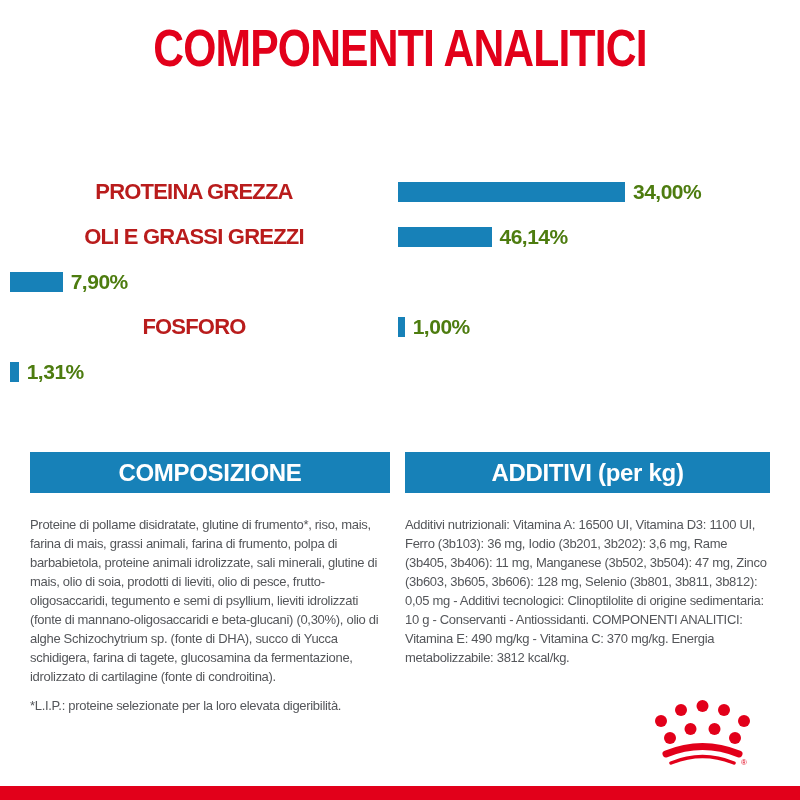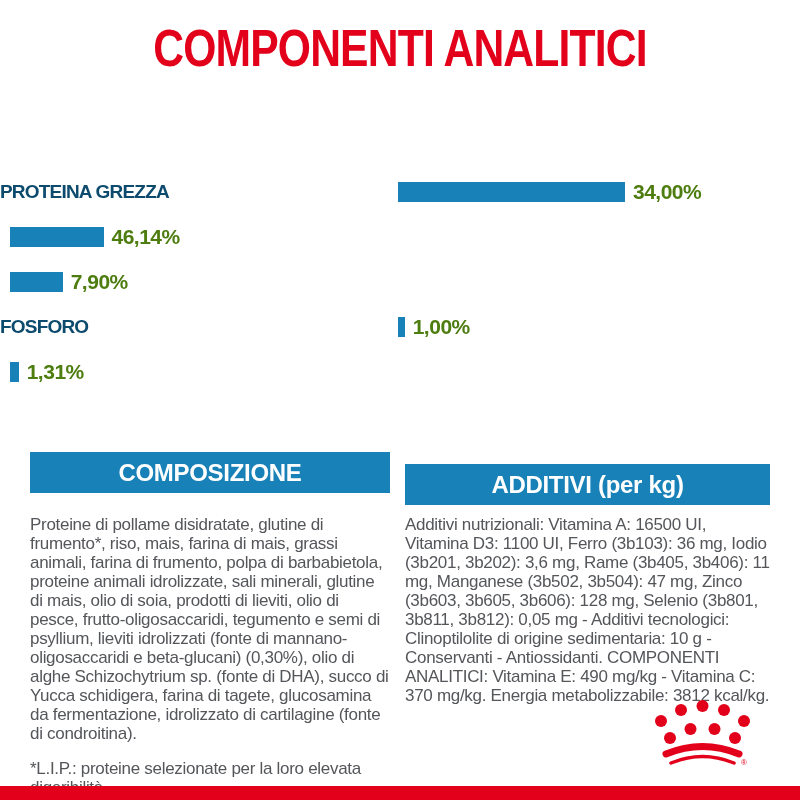--- a/index.html
+++ b/index.html
@@ -29,24 +29,24 @@
     width: 800px;
   }
   .bar-row {
     display: flex;
     align-items: center;
     height: 20px;
     margin-bottom: 25px;
   }
   .bar-label {
     width: 388px;
-    text-align: left;
+    text-align: center;
     font-weight: bold;
-    font-size: 19px;
-    color: #0c4a6e;
+    font-size: 22px;
+    color: #b91c1c;
     letter-spacing: -0.8px;
     white-space: nowrap;
   }
   .bar-fill {
     height: 20px;
     background: #1781B8;
     margin-left: 10px;
     flex: 0 0 auto;
   }
   .bar-value {
@@ -69,35 +69,35 @@
     background: #1781B8;
     color: #ffffff;
     font-weight: bold;
     font-size: 24px;
     letter-spacing: -0.3px;
     display: flex;
     align-items: center;
     justify-content: center;
   }
   .hdr-left { width: 360px; }
-  .hdr-right { width: 365px; margin-top: 12px; }
+  .hdr-right { width: 365px; }
   .cols {
     position: absolute;
     top: 515px; left: 30px;
     width: 740px;
     display: flex;
     gap: 15px;
     color: #54565A;
-    font-size: 17px;
+    font-size: 13px;
     line-height: 19px;
     letter-spacing: -0.3px;
   }
   .col-left { width: 360px; }
   .col-right { width: 365px; }
-  .footnote { margin-top: 16px; }
+  .footnote { margin-top: 10px; }
   .logo {
     position: absolute;
     left: 646px; top: 692px;
     width: 120px; height: 78px;
   }
   .strip {
     position: absolute;
     left: 0; bottom: 0;
     width: 800px; height: 14px;
     background: #E2001A;
@@ -108,20 +108,21 @@
 
 <h1 class="title">COMPONENTI ANALITICI</h1>
 
 <div class="chart">
   <div class="bar-row">
     <div class="bar-label">PROTEINA GREZZA</div>
     <div class="bar-fill" style="width: 227px; background: rgb(23, 129, 184);"></div>
     <div class="bar-value">34,00%</div>
   </div>
   <div class="bar-row">
+    <div class="bar-label">OLI E GRASSI GREZZI</div>
     <div class="bar-fill" style="width: 93.5px; background: rgb(23, 129, 184);"></div>
     <div class="bar-value">46,14%</div>
   </div>
   <div class="bar-row">
     <div class="bar-fill" style="width: 52.7px; background: rgb(23, 129, 184);"></div>
     <div class="bar-value">7,90%</div>
   </div>
   <div class="bar-row">
     <div class="bar-label">FOSFORO</div>
     <div class="bar-fill" style="width: 6.7px; background: rgb(23, 129, 184);"></div>

